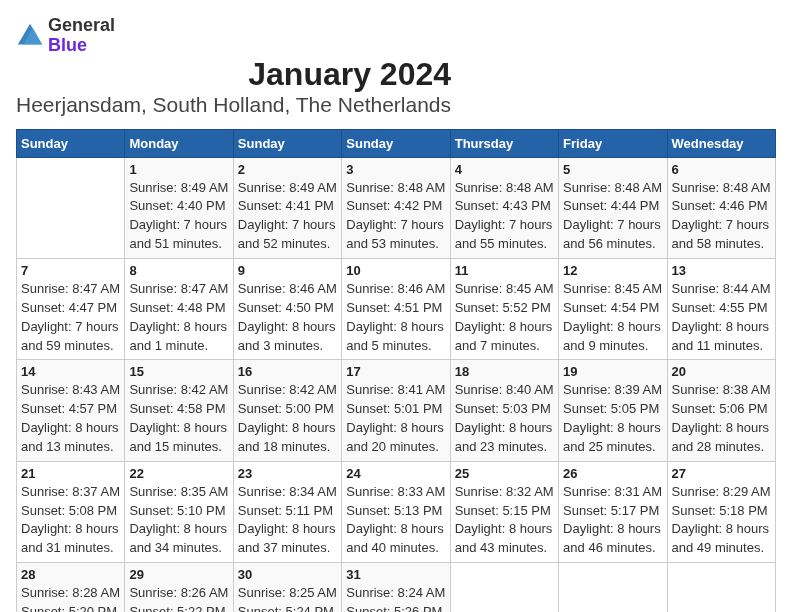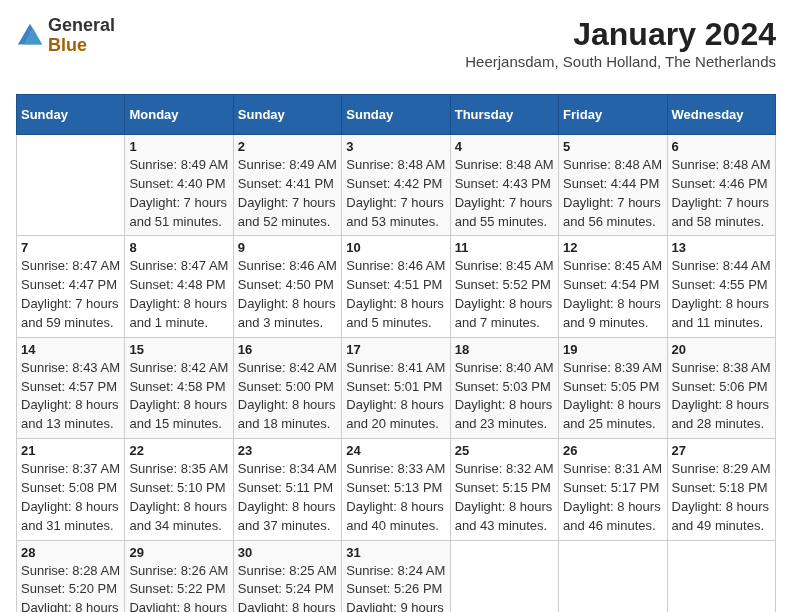--- a/index.html
+++ b/index.html
@@ -7,61 +7,62 @@
       font-family: Arial, sans-serif;
       background: #fff;
       width: 792px;
       min-height: 612px;
       padding: 16px;
     }
     .header-area {
       display: flex;
       justify-content: space-between;
       align-items: flex-start;
-      margin-bottom: 24px;
+      margin-bottom: 12px;
+      flex-direction: column;
     }
     .logo {
       display: flex;
       align-items: center;
     }
     .logo-text {
       font-size: 18px;
       font-weight: bold;
       line-height: 1.1;
     }
     .logo-general { color: #333; }
-    .logo-blue { color: #a16207; }
+    .logo-blue { color: #6d28d9; }
     .logo-icon {
       width: 28px;
       height: 28px;
       margin-right: 4px;
     }
     .title-block {
       text-align: right;
     }
     .month-title {
       font-size: 32px;
       font-weight: bold;
       color: #222;
     }
     .location-subtitle {
-      font-size: 15px;
+      font-size: 21px;
       color: #444;
     }
     table {
       width: 100%;
       border-collapse: collapse;
       table-layout: fixed;
     }
     thead tr th {
       background-color: #2563a8;
       color: #fff;
       font-size: 13px;
       font-weight: bold;
-      padding: 12px 4px;
+      padding: 6px 4px;
       text-align: left;
       border: 1px solid #1a4f8a;
     }
     tbody tr td {
       border: 1px solid #ccc;
       vertical-align: top;
       padding: 4px;
       font-size: 11px;
       color: #222;
       height: 88px;

